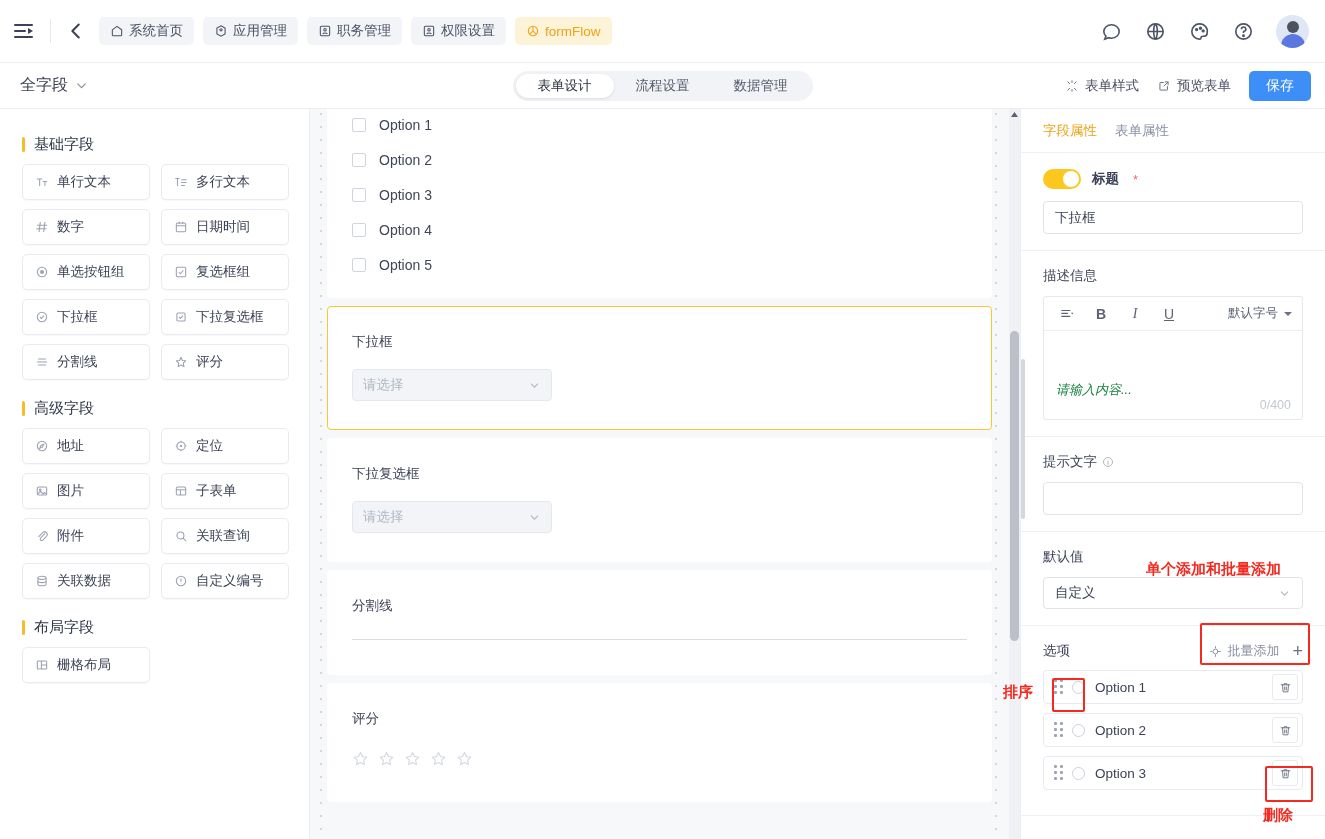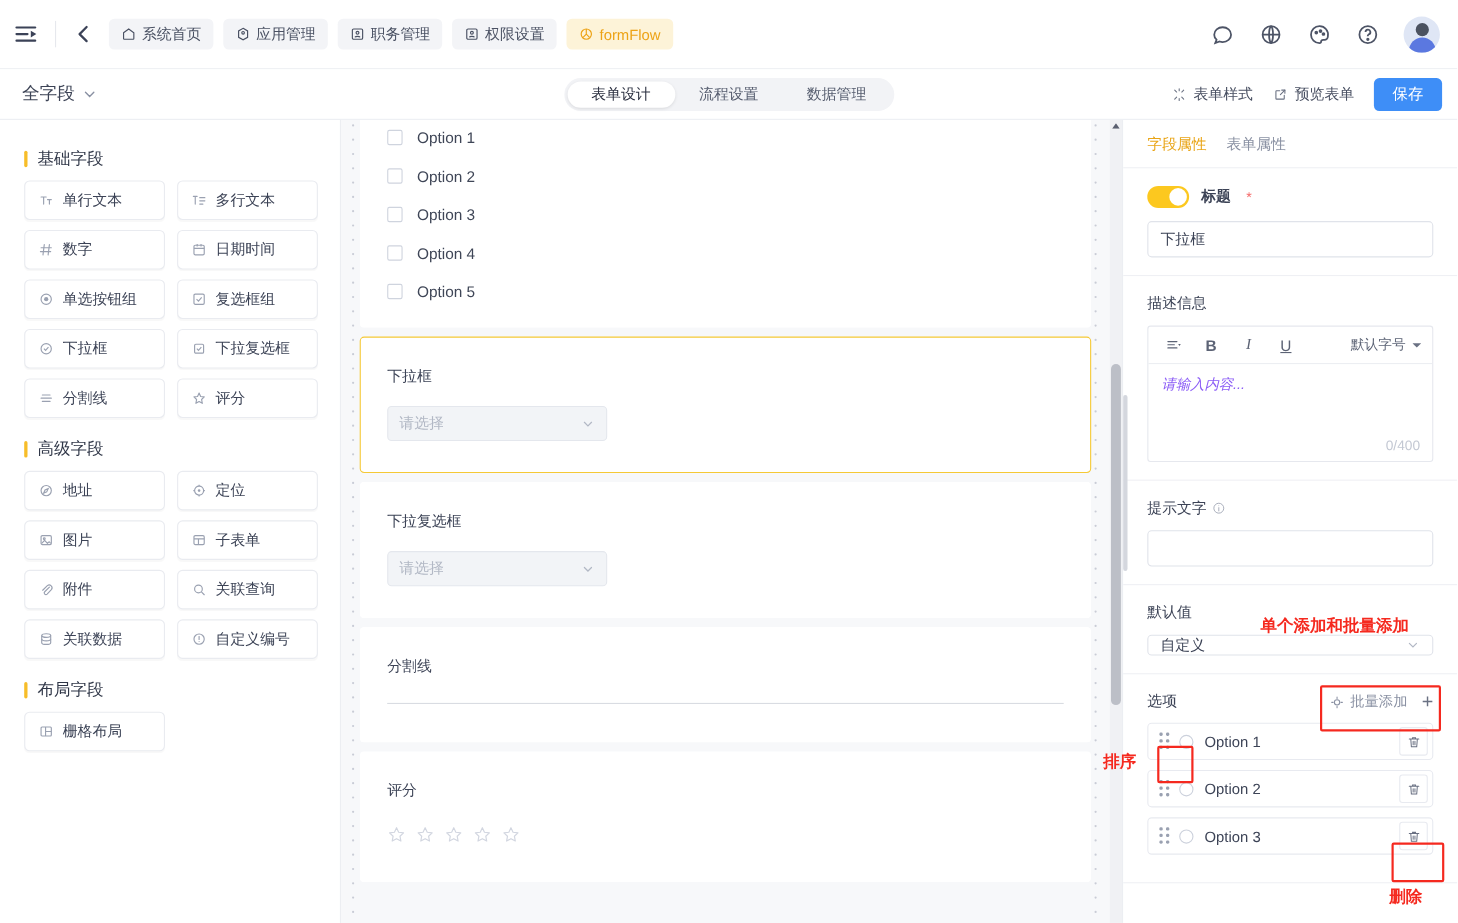--- a/index.html
+++ b/index.html
@@ -136,25 +136,25 @@
   .p-input::placeholder { color: #bfc4cf; }
   .p-label { font-size: 13.5px; color: #3c4356; margin-bottom: 11px; display: flex; align-items: center; gap: 5px; }
   .p-label svg { width: 12px; height: 12px; color: #a9aebb; }
 
   .editor { border: 1px solid #e6e8ee; border-radius: 3px; }
   .ed-toolbar { height: 34px; border-bottom: 1px solid #eceef2; display: flex; align-items: center; gap: 0; padding: 0 6px; }
   .ed-btn { width: 34px; height: 28px; display: flex; align-items: center; justify-content: center; cursor: pointer; color: #5c6375; font-size: 14px; }
   .ed-btn svg { width: 14px; height: 14px; }
   .ed-size { margin-left: auto; font-size: 12.5px; color: #5c6375; display: flex; align-items: center; gap: 6px; padding-right: 4px; cursor: pointer; }
   .ed-body { height: 88px; padding: 10px 12px; position: relative; }
-  .ed-ph { font-size: 13px; color: #8b5cf6; font-style: italic; }
+  .ed-ph { font-size: 13px; color: #15803d; font-style: italic; margin-top: 40px; }
   .ed-count { position: absolute; right: 11px; bottom: 7px; font-size: 12.5px; color: #c3c8d3; }
 
   .sel-ctl2 {
-    width: 100%; height: 19px; border: 1px solid #e0e3ea; border-radius: 4px;
+    width: 100%; height: 32px; border: 1px solid #e0e3ea; border-radius: 4px;
     display: flex; align-items: center; padding: 0 11px; font-size: 13.5px; color: #3c4356; cursor: pointer;
   }
   .sel-ctl2 svg { width: 13px; height: 13px; margin-left: auto; color: #b2b8c5; }
 
   .opt-head { display: flex; align-items: center; margin-bottom: 10px; }
   .opt-actions { margin-left: auto; display: flex; align-items: center; gap: 13px; }
   .opt-batch { display: flex; align-items: center; gap: 5px; font-size: 13px; color: #8a91a3; cursor: pointer; }
   .opt-batch svg { width: 13px; height: 13px; }
   .opt-plus { font-size: 18px; color: #6a7183; cursor: pointer; line-height: 1; }
 

